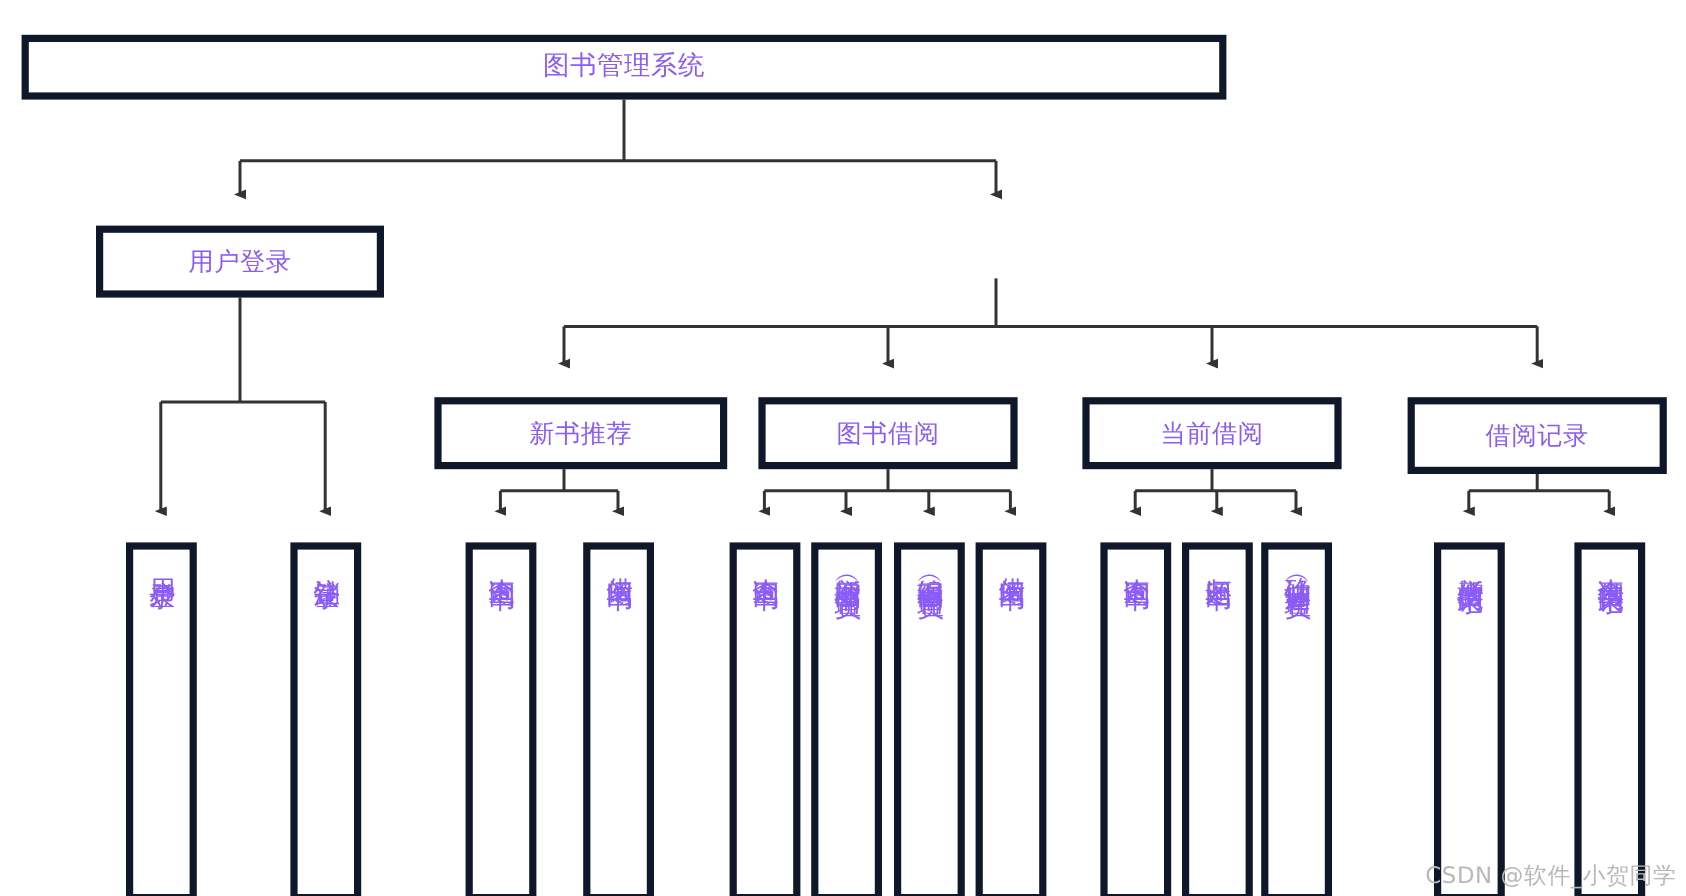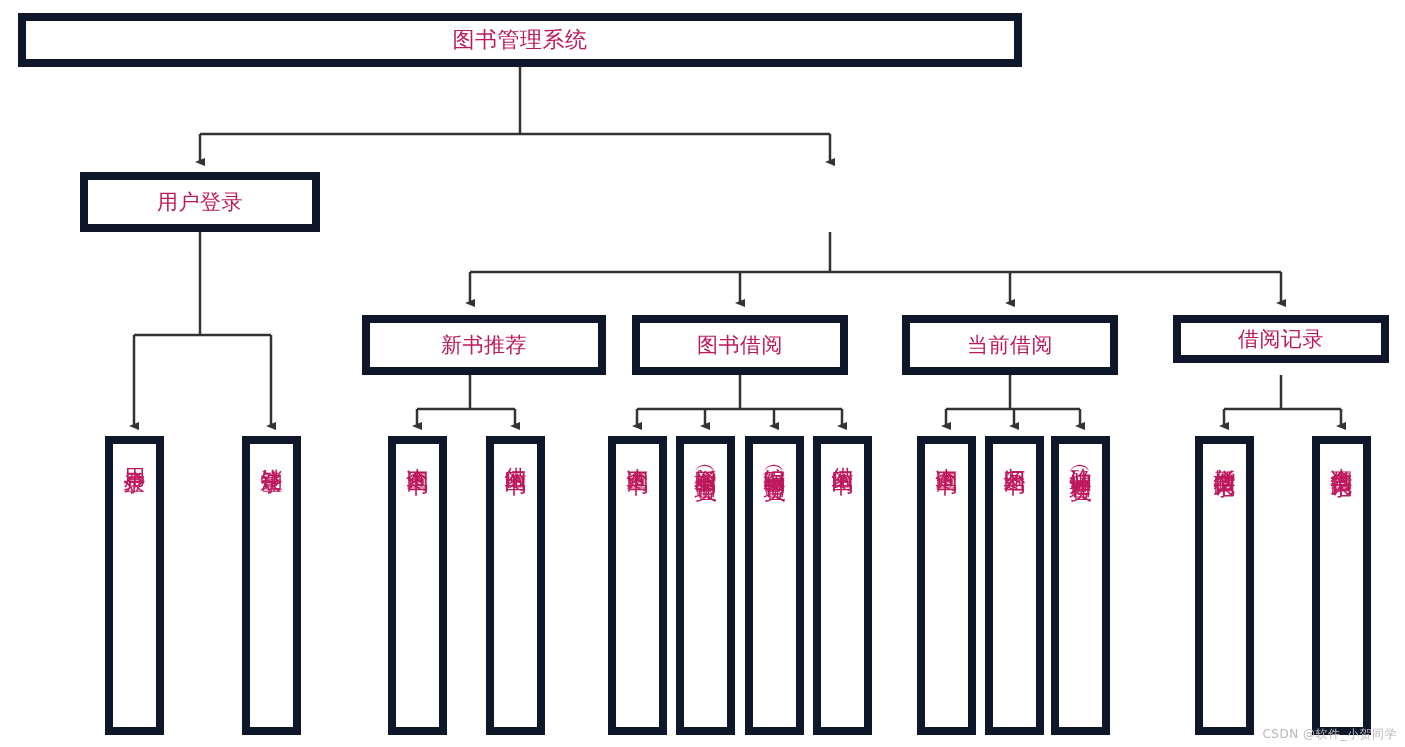--- a/index.html
+++ b/index.html
@@ -22,26 +22,27 @@
     position: absolute;
     left: 0;
     top: 0;
     width: 1405px;
     height: 747px;
   }
   .node {
     position: absolute;
     box-sizing: border-box;
     background: #ffffff;
-    border: 8px solid #0f172a;
+    border: 6px solid #0f172a;
     display: flex;
     align-items: center;
     justify-content: center;
-    color: #be185d;
+    color: #8b5cf6;
     z-index: 2;
+    margin-top: 16px;
   }
   .node .label {
     display: block;
     text-align: center;
     line-height: 1.18;
     letter-spacing: 0.5px;
   }
   
   .node.h .label {
     font-size: 21px;
@@ -60,21 +61,21 @@
     text-orientation: upright;
     font-size: 22px;
     line-height: 1.08;
     letter-spacing: 2px;
     margin: 0 auto;
   }
   .watermark {
     position: absolute;
     right: 8px;
     bottom: 4px;
-    font-size: 12px;
+    font-size: 19px;
     color: #b8b8b8;
     z-index: 5;
     white-space: nowrap;
     letter-spacing: 0.5px;
   }
 </style>
 </head>
 <body>
 
 <div id="canvas">
@@ -139,21 +140,21 @@
 
   <div class="node h" style="left:362px; top:315px; width:244px; height:60px;">
     <span class="label">新书推荐</span>
   </div>
   <div class="node h" style="left:632px; top:315px; width:216px; height:60px;">
     <span class="label">图书借阅</span>
   </div>
   <div class="node h" style="left:902px; top:315px; width:216px; height:60px;">
     <span class="label">当前借阅</span>
   </div>
-  <div class="node h" style="left:1173px; top:315px; width:216px; height:48px;">
+  <div class="node h" style="left:1173px; top:315px; width:216px; height:64px;">
     <span class="label">借阅记录</span>
   </div>
 
   <div class="node v" style="left:105px; top:436px; width:59px; height:299px;">
     <span class="label">用户登录</span>
   </div>
   <div class="node v" style="left:242px; top:436px; width:59px; height:299px;">
     <span class="label">注销登录</span>
   </div>
 

